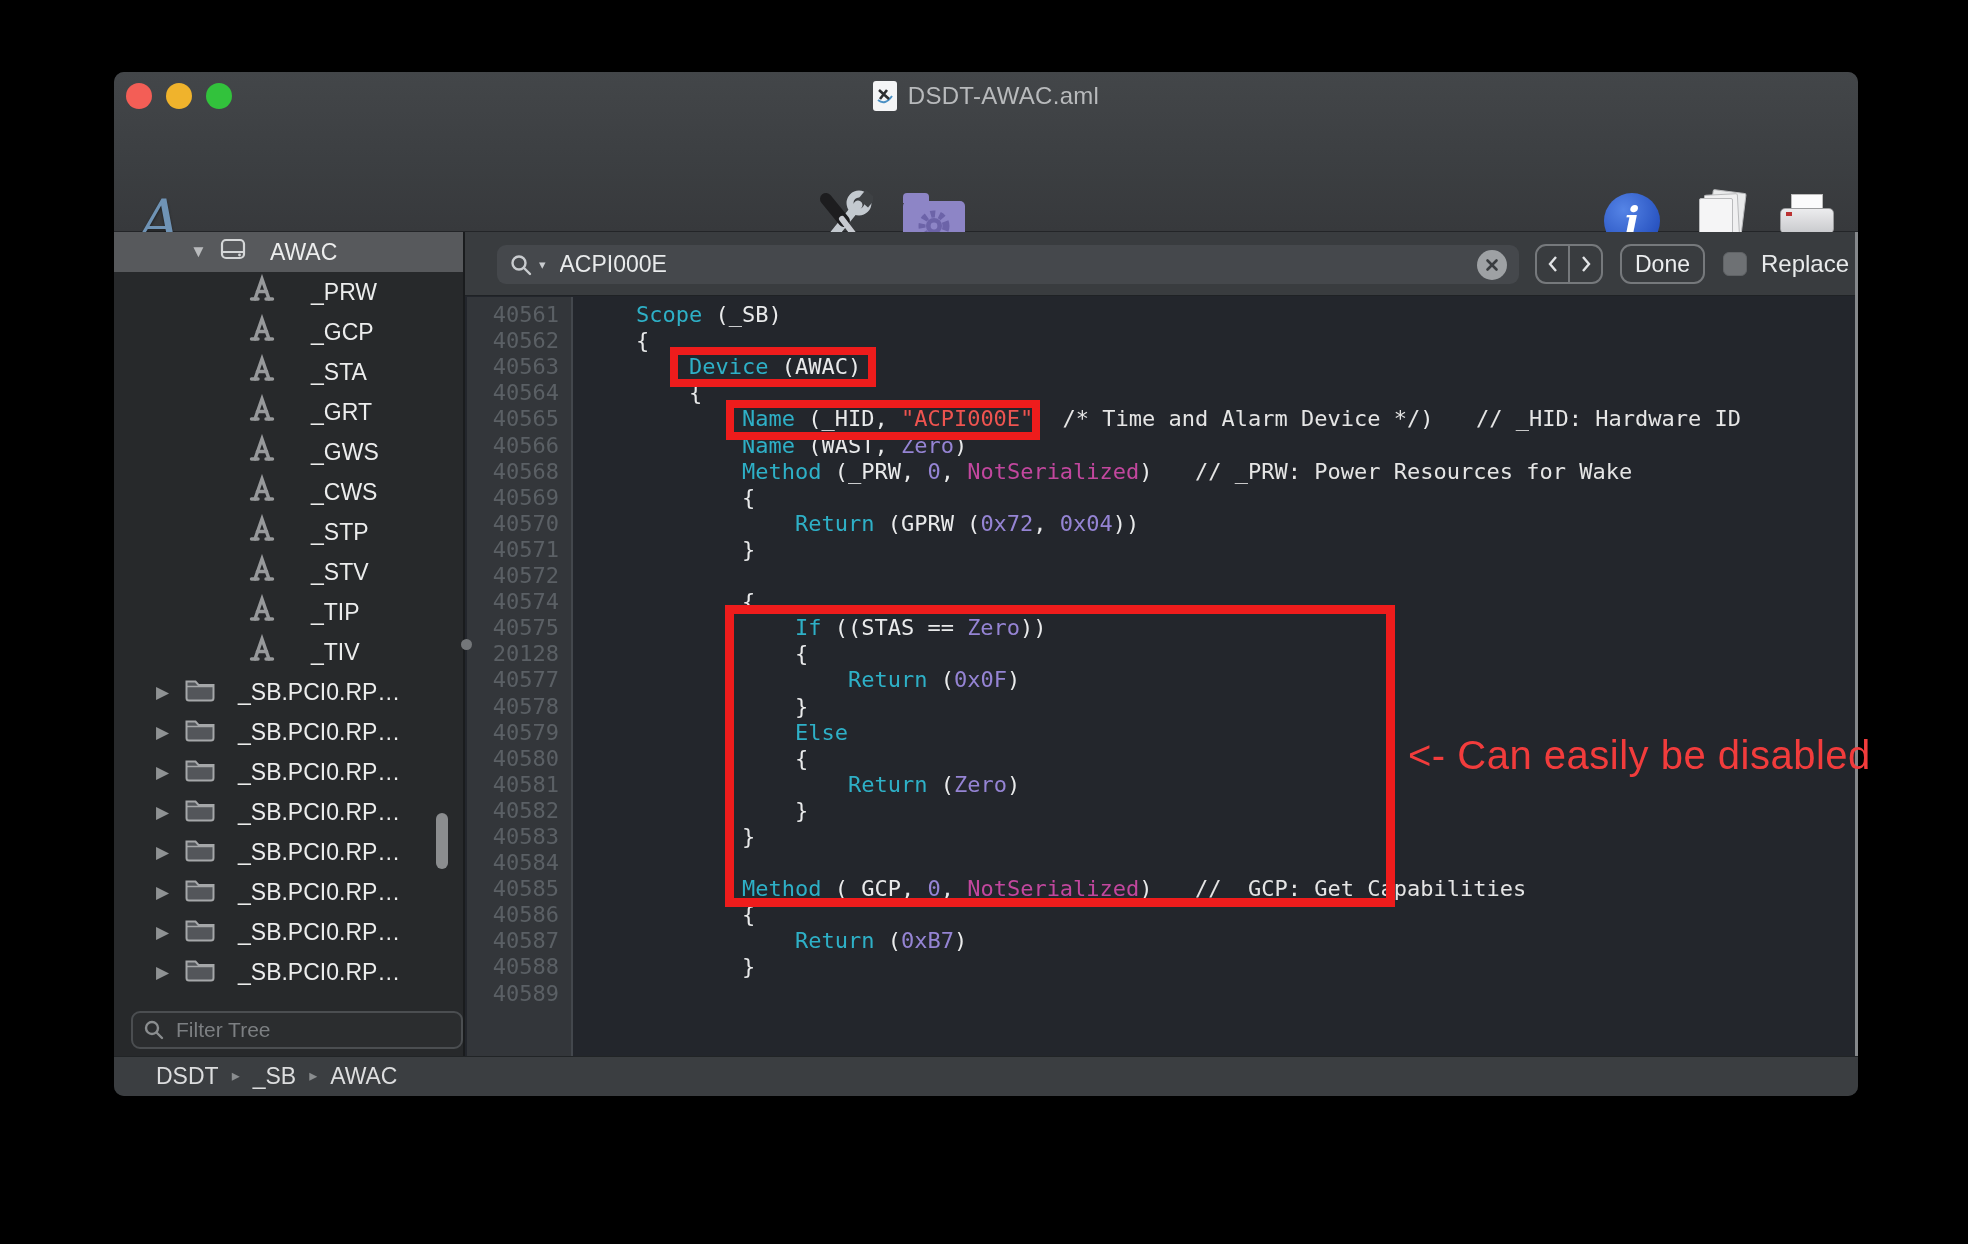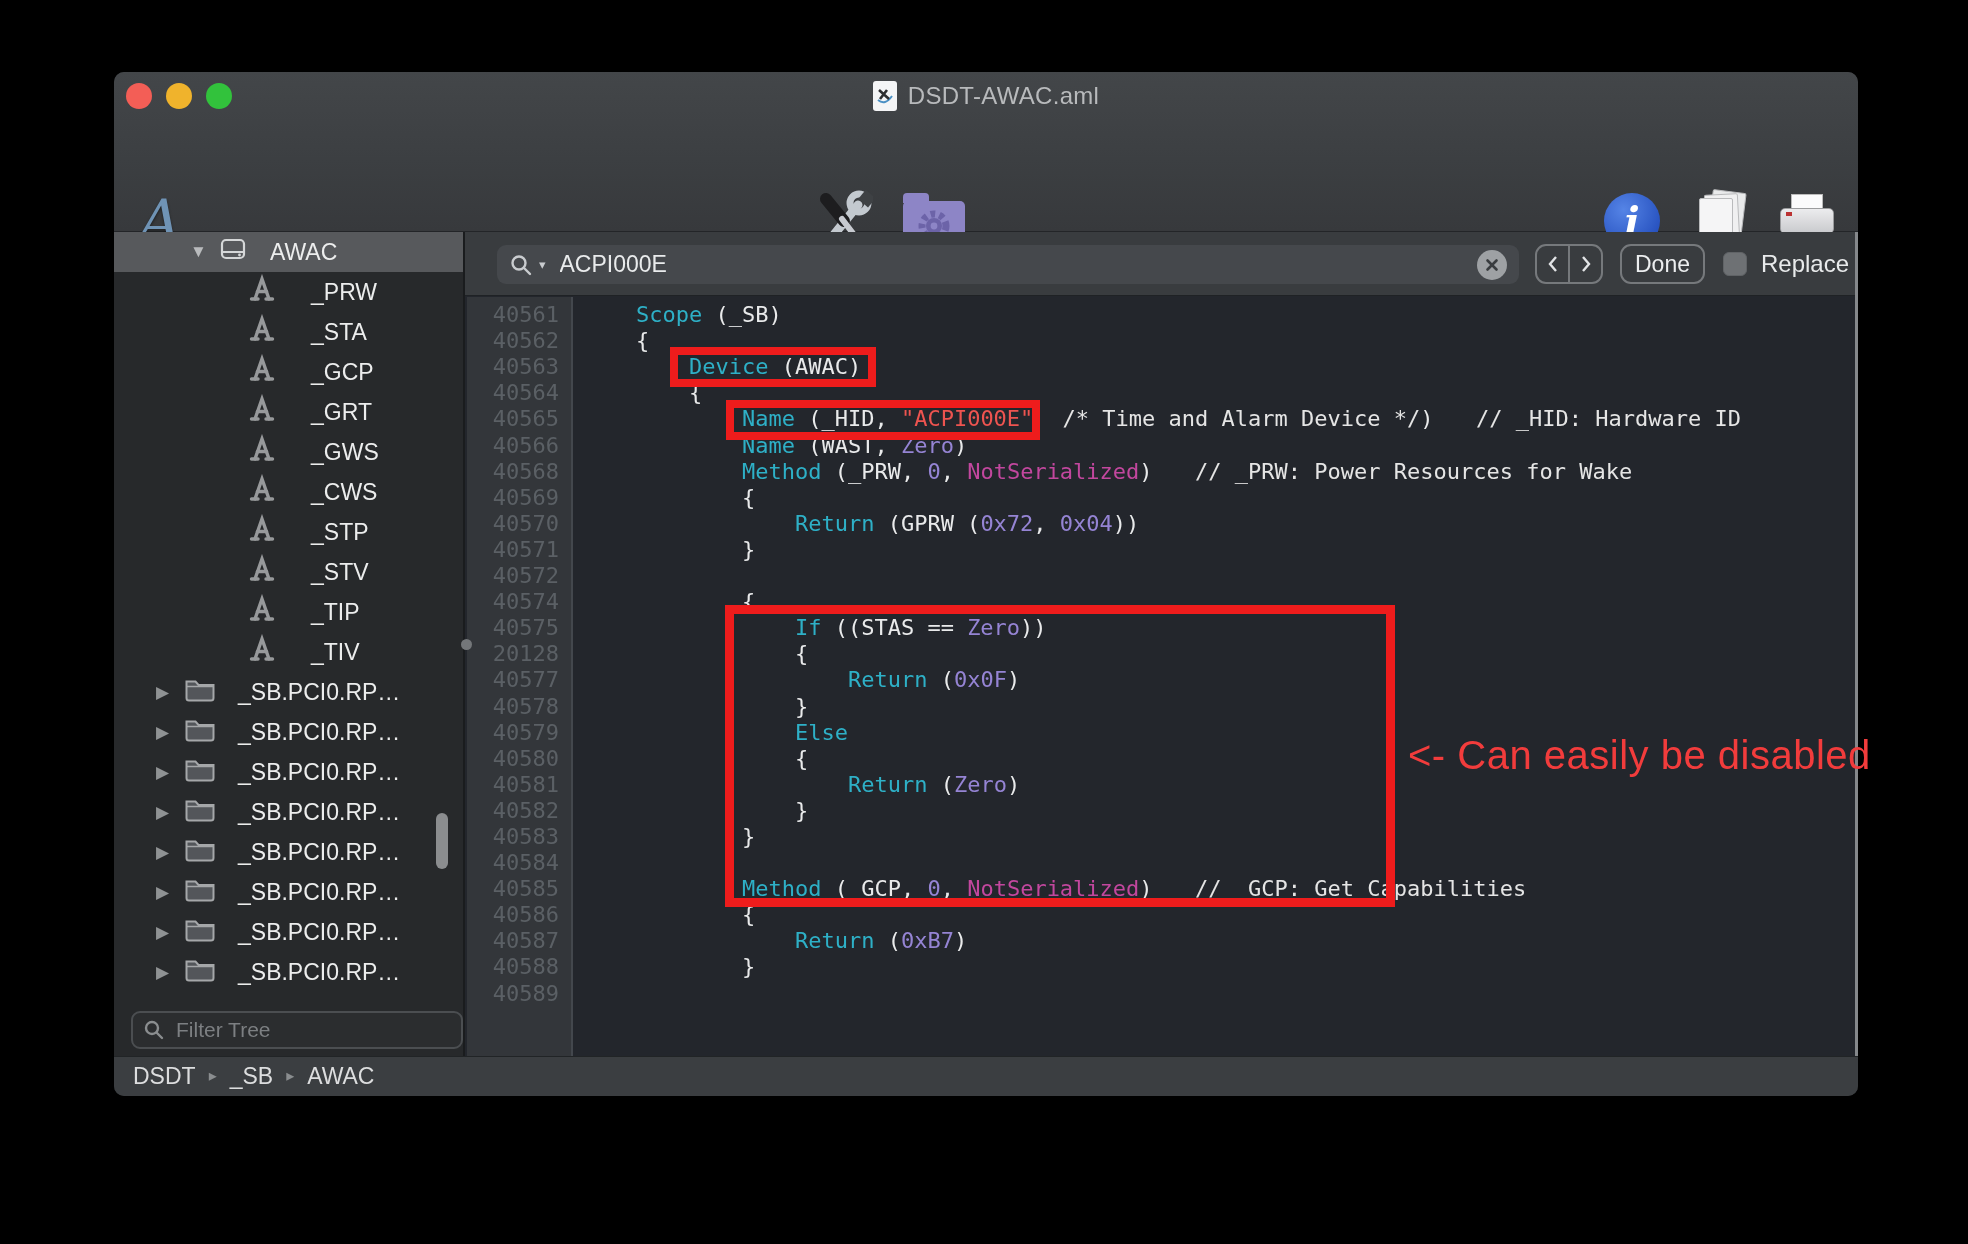--- a/index.html
+++ b/index.html
@@ -96,21 +96,21 @@
     font-family:"DejaVu Sans Mono","Liberation Mono",monospace;font-size:22px;}
   .line:first-child{margin-top:-21px;}
   .ln{flex:0 0 104px;text-align:right;padding-right:10px;color:#5b6065;}
   .codeline{padding-left:14px;white-space:pre;color:#e9eaeb;}
   .tok-k{color:#2eb0c7;margin-top:29px;} .tok-p{color:#e9eaeb;} .tok-n{color:#9584d4;}
   .tok-m{color:#c2479e;} .tok-s{color:#ee5450;} .tok-c{color:#e5e5e5;margin-left:16px;}
   .editor-right-edge{position:absolute;right:0;top:0;bottom:0;width:3px;background:#85888b;z-index:4;}
 
   
   .statusbar{position:absolute;left:0;bottom:0;width:100%;height:40px;background:#3b3e41;
-    border-top:1px solid #212426;display:flex;align-items:center;padding-left:19px;}
+    border-top:1px solid #212426;display:flex;align-items:center;padding-left:42px;}
   .crumb{font-size:23px;color:#dcddde;}
   .crumb-sep{font-size:16px;color:#8a8d8f;margin:0 13px;transform:translateY(-1px);}
 
   
   .redbox{position:absolute;border:8px solid #ee1c1c;z-index:50;}
   .redbox.b1{left:670px;top:347px;width:206px;height:40px;}
   .redbox.b2{left:726px;top:400px;width:314px;height:40px;}
   .redbox.b3{left:725px;top:605px;width:670px;height:302px;border-width:9px;}
   .red-note{position:absolute;left:1408px;top:733px;z-index:50;font-size:40px;font-weight:500;
     color:#f23c3c;white-space:nowrap;letter-spacing:.5px;}
@@ -227,32 +227,32 @@
           </div>
           <div class="row row-method">
             <span class="ticon"><svg width="30" height="30" viewBox="0 0 30 30">
                 <g stroke="#97999b" stroke-width="3.4" stroke-linecap="round" fill="none">
                   <path d="M8 25 L15 5 L22 25"></path>
                   <line x1="10.5" y1="17.5" x2="19.5" y2="17.5"></line>
                   <line x1="4.5" y1="25" x2="11" y2="25"></line>
                   <line x1="19" y1="25" x2="25.5" y2="25"></line>
                 </g>
               </svg></span>
+            <span class="lbl">_GCP</span>
+          </div>
+          <div class="row row-method">
+            <span class="ticon"><svg width="30" height="30" viewBox="0 0 30 30">
+                <g stroke="#97999b" stroke-width="3.4" stroke-linecap="round" fill="none">
+                  <path d="M8 25 L15 5 L22 25"></path>
+                  <line x1="10.5" y1="17.5" x2="19.5" y2="17.5"></line>
+                  <line x1="4.5" y1="25" x2="11" y2="25"></line>
+                  <line x1="19" y1="25" x2="25.5" y2="25"></line>
+                </g>
+              </svg></span>
             <span class="lbl">_STA</span>
-          </div>
-          <div class="row row-method">
-            <span class="ticon"><svg width="30" height="30" viewBox="0 0 30 30">
-                <g stroke="#97999b" stroke-width="3.4" stroke-linecap="round" fill="none">
-                  <path d="M8 25 L15 5 L22 25"></path>
-                  <line x1="10.5" y1="17.5" x2="19.5" y2="17.5"></line>
-                  <line x1="4.5" y1="25" x2="11" y2="25"></line>
-                  <line x1="19" y1="25" x2="25.5" y2="25"></line>
-                </g>
-              </svg></span>
-            <span class="lbl">_GCP</span>
           </div>
           <div class="row row-method">
             <span class="ticon"><svg width="30" height="30" viewBox="0 0 30 30">
                 <g stroke="#97999b" stroke-width="3.4" stroke-linecap="round" fill="none">
                   <path d="M8 25 L15 5 L22 25"></path>
                   <line x1="10.5" y1="17.5" x2="19.5" y2="17.5"></line>
                   <line x1="4.5" y1="25" x2="11" y2="25"></line>
                   <line x1="19" y1="25" x2="25.5" y2="25"></line>
                 </g>
               </svg></span>

